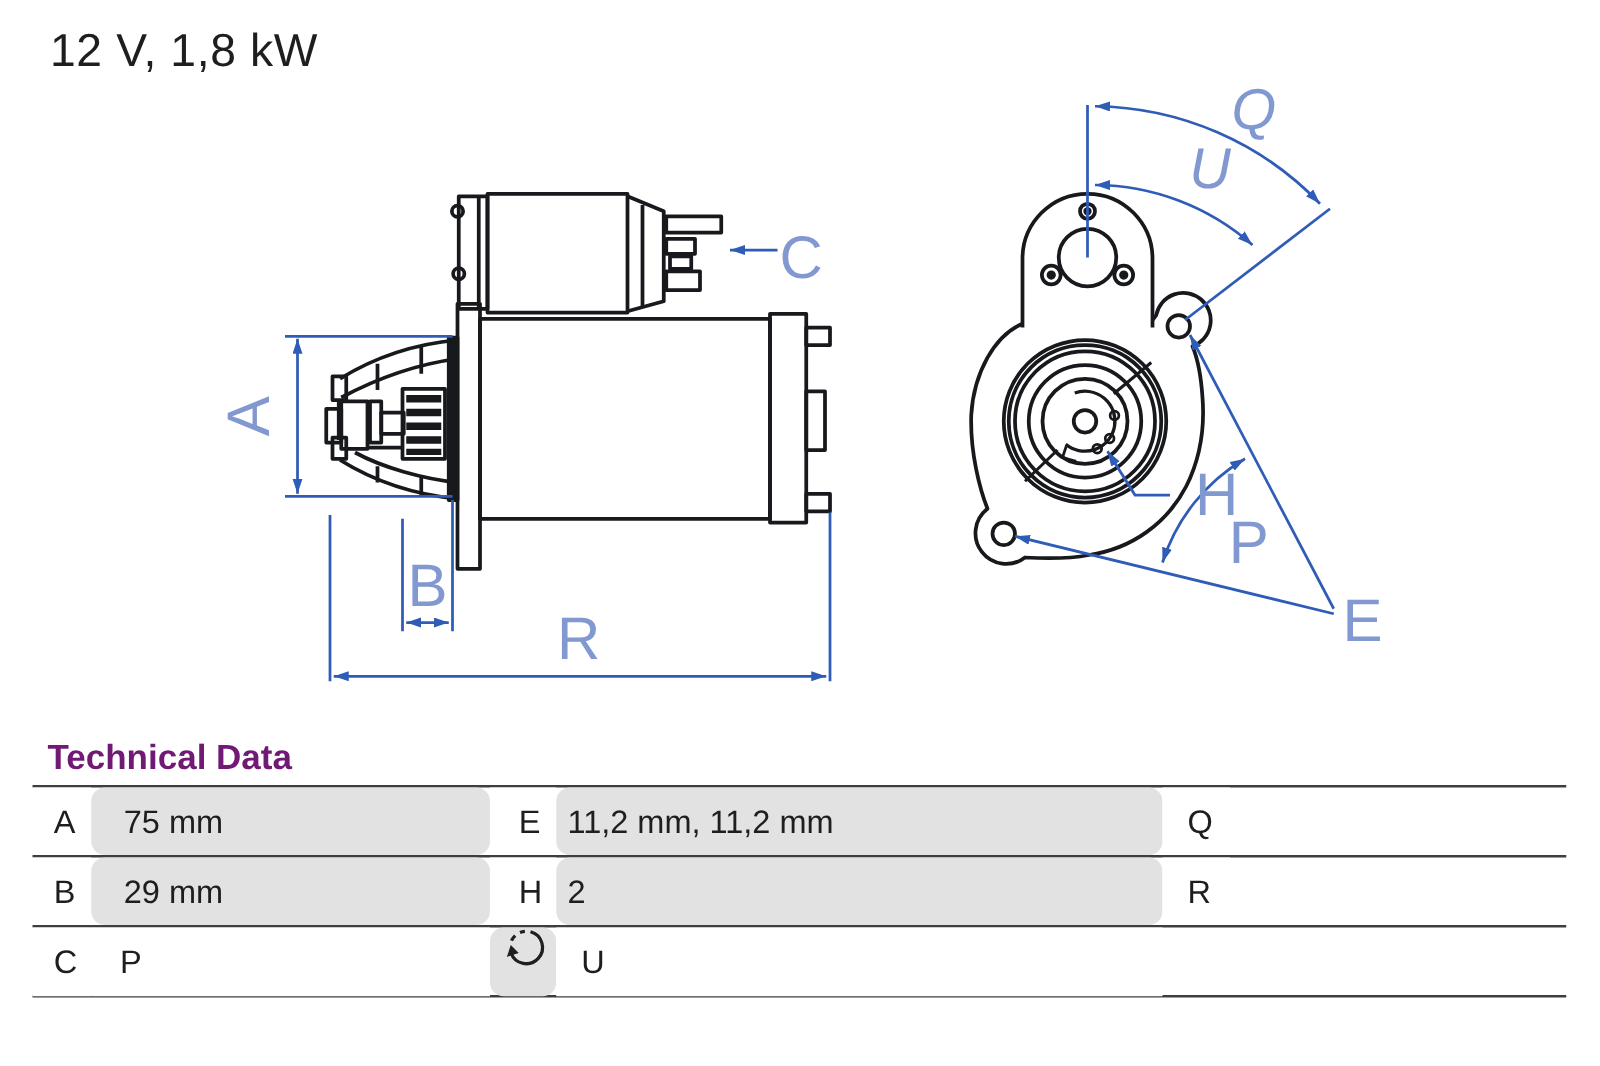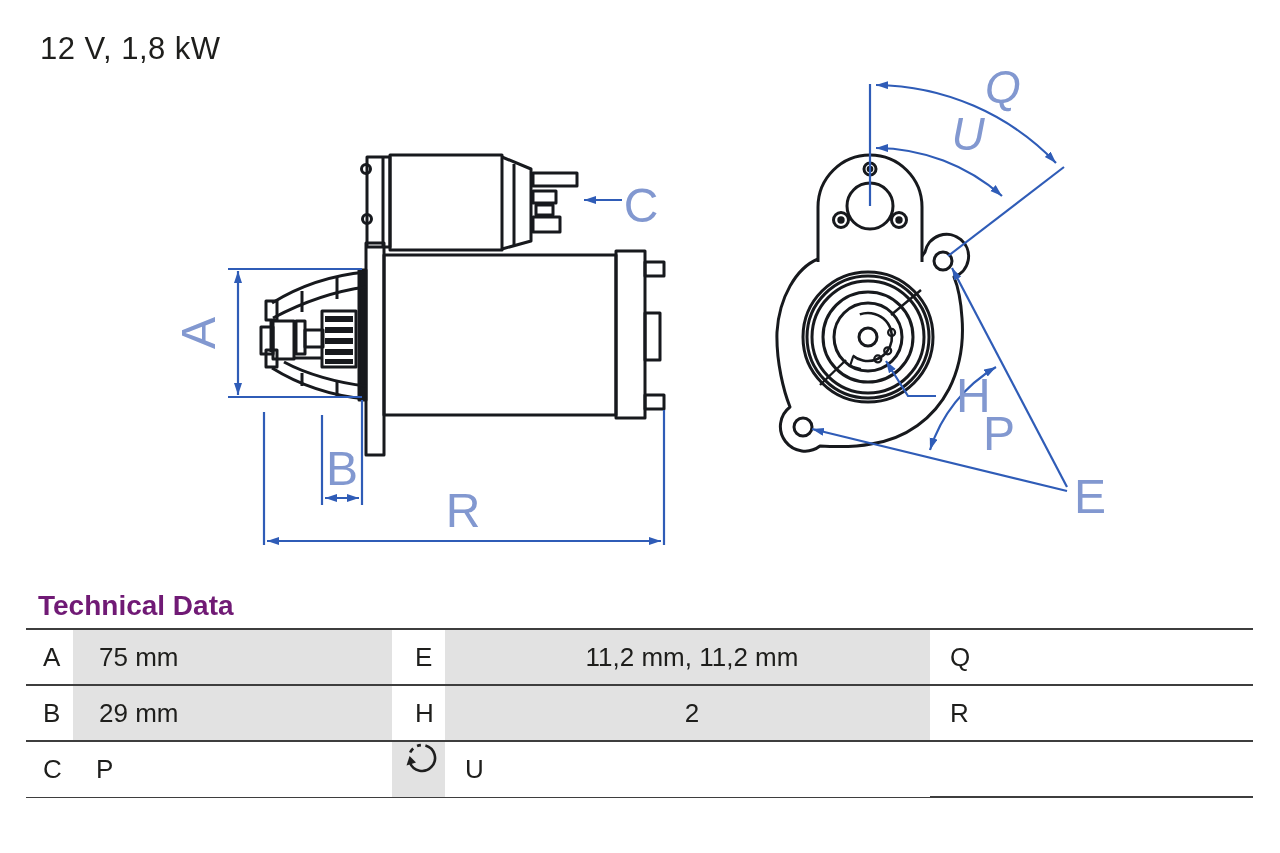--- a/index.html
+++ b/index.html
@@ -1,28 +1,28 @@
 <!DOCTYPE html>
 <html><head>
 <meta charset="utf-8">
 <style>
   html,body{margin:0;padding:0;background:#ffffff;}
   #page{position:relative;width:1280px;height:853px;background:#ffffff;overflow:hidden;
         font-family:"Liberation Sans", sans-serif;color:#1e1e1c;}
-  #title{position:absolute;left:40px;top:20px;font-size:31px;letter-spacing:.5px;color:#1e1e1c;margin-top:11px;}
+  #title{position:absolute;left:40px;top:20px;font-size:37px;letter-spacing:.5px;color:#1e1e1c;}
   #drawing{position:absolute;left:0;top:0;}
   #td-heading{position:absolute;left:38px;top:590px;font-size:28px;font-weight:bold;color:#701a75;}
   #datatable{position:absolute;left:26px;top:628px;width:1227px;border-bottom:2px solid #3e3e3e;}
   .trow{display:grid;grid-template-columns:47px 319px 53px 485px 54px 269px;height:54px;
         border-top:2px solid #3e3e3e;font-size:26px;line-height:54px;}
   .cell{white-space:nowrap;overflow:visible;}
   .letter{background:#ffffff;}
-  .value{background:#e2e2e2;}
+  .value{background:#e2e2e2;border-radius:11px;}
   .l1{padding-left:17px;} .v1{padding-left:26px;}
-  .l2{padding-left:23px;} .v2{padding-left:9px;text-align:center;}
+  .l2{padding-left:23px;} .v2{padding-left:9px;}
   .l3{padding-left:20px;} .v3{padding-left:11px;}
   .icon-wrap{display:inline-block;vertical-align:middle;margin-top:-6px;}
   svg text{font-family:"Liberation Sans", sans-serif;}
   .dimlbl{fill:#8298d0;font-size:48px;}
   .dimlbl-i{fill:#8298d0;font-size:46px;font-style:italic;}
 </style>
 </head>
 <body>
 
 <div id="page">

